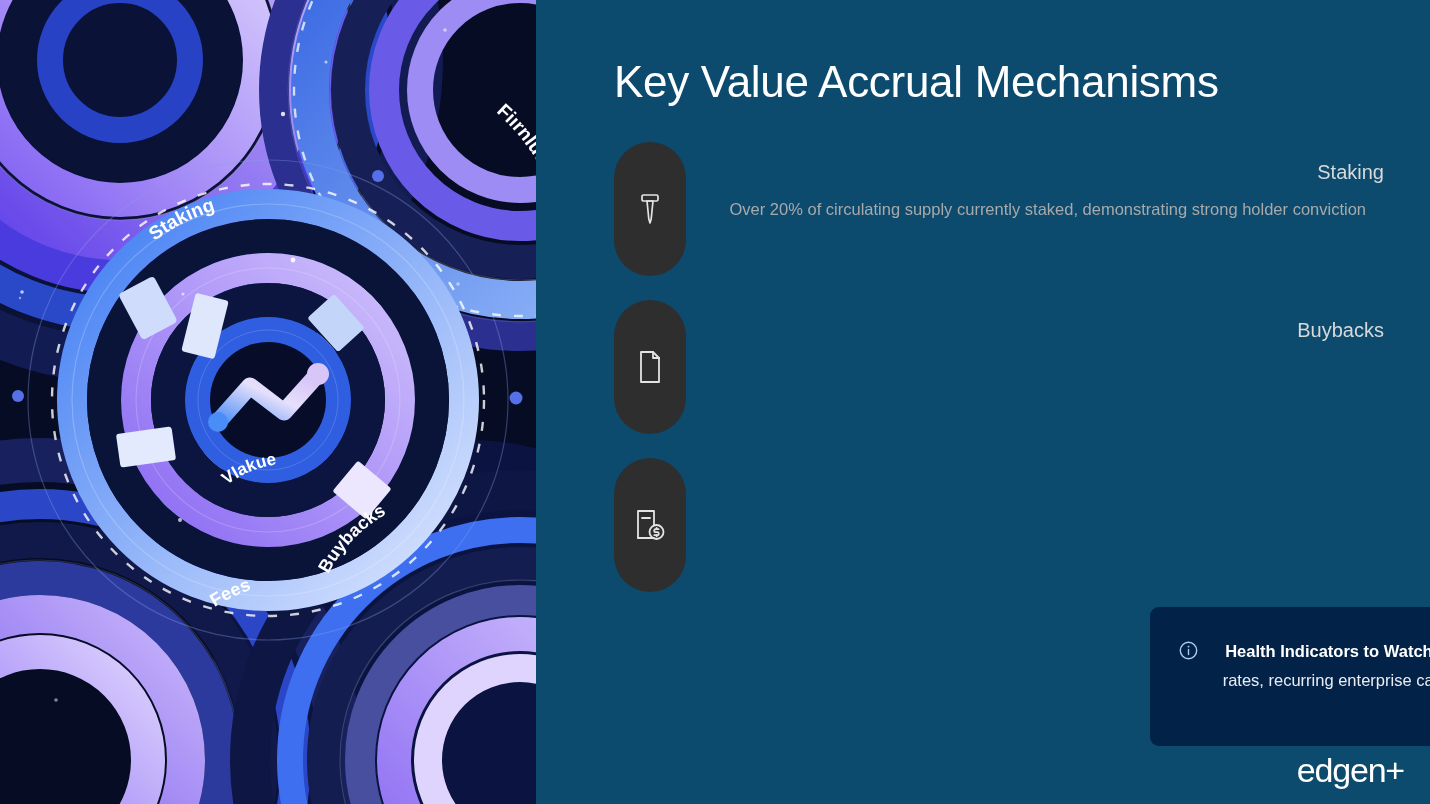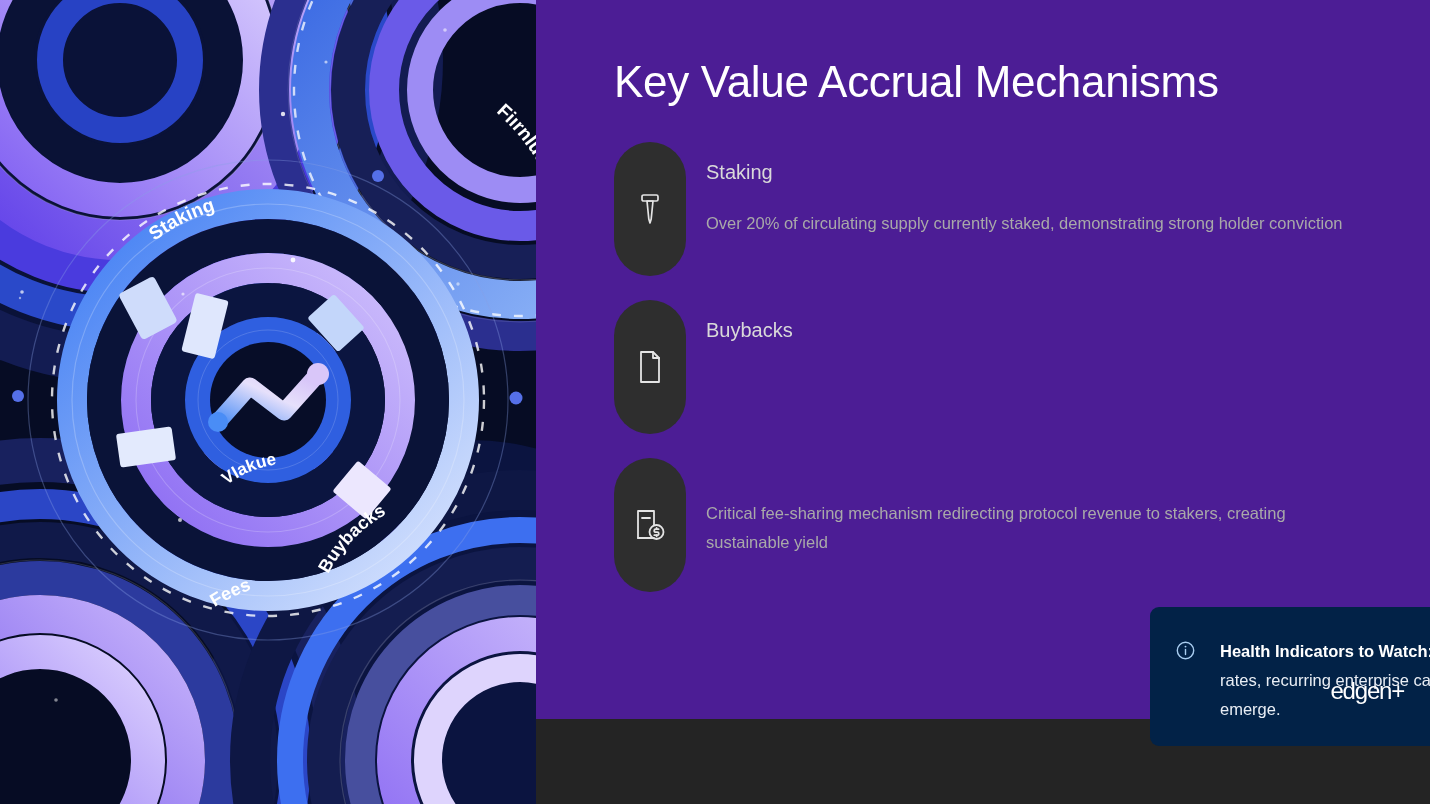--- a/index.html
+++ b/index.html
@@ -29,22 +29,23 @@
     background: #060c24;
     overflow: hidden;
     flex: 0 0 536px;
   }
   .illus-svg { display:block; width:536px; height:804px; }
 
   
   .content-panel {
     position: relative;
     flex: 1 1 auto;
-    height: 719px;
-    background: #4c1d95;
+    height: 804px;
+    background: #0c4a6e;
+    text-align: right;
   }
 
   .page-title {
     position: absolute;
     left: 78px;
     top: 57px;
     font-size: 44px;
     font-weight: 400;
     letter-spacing: -0.3px;
     color: #ffffff;
@@ -85,21 +86,20 @@
     color: #d9d9d9;
     font-weight: 400;
     margin-bottom: 10px;
   }
   .item-title.accent { color: #1fc6e8; }
   .item-desc {
     font-size: 16.5px;
     line-height: 29px;
     color: #a9a9a9;
     max-width: 660px;
-    margin-top: 24px;
   }
 
   
   .callout {
     position: absolute;
     left: 614px;
     top: 607px;
     width: 739px;
     height: 139px;
     background: #022247;
@@ -120,21 +120,21 @@
     color: #e9eef5;
     max-width: 645px;
   }
   .callout-text b { color: #ffffff; font-weight: 700; }
 
   
   .logo {
     position: absolute;
     right: 26px;
     bottom: 14px;
-    font-size: 24px;
+    font-size: 34px;
     letter-spacing: -1.2px;
     color: #ffffff;
     font-weight: 400;
   }
 </style>
 </head>
 <body>
 
 <div class="slide">
 
@@ -339,21 +339,20 @@
               <path d="M4 30 H15"></path>
               <line x1="8" y1="10" x2="16" y2="10"></line>
               <circle cx="22.5" cy="24" r="7"></circle>
               <path d="M24.6 21.2 h-2.9 a1.5 1.5 0 0 0 0 3 h1.6 a1.5 1.5 0 0 1 0 3 h-3"></path>
               <line x1="22.6" y1="19.9" x2="22.6" y2="21.2"></line>
               <line x1="22.6" y1="27.2" x2="22.6" y2="28.4"></line>
             </svg>
           </span>
         </div>
         <div class="item-body">
-          <div class="item-desc">Critical fee-sharing mechanism redirecting protocol revenue to stakers, creating sustainable yield</div>
         </div>
       </div>
 
     </div>
 
     <div class="callout">
       <div class="callout-icon">
         <svg width="19" height="19" viewBox="0 0 19 19" fill="none" stroke="#a9cdf0" stroke-width="1.4" stroke-linecap="round">
           <circle cx="9.5" cy="9.5" r="8.2"></circle>
           <line x1="9.5" y1="8.4" x2="9.5" y2="13.6"></line>

